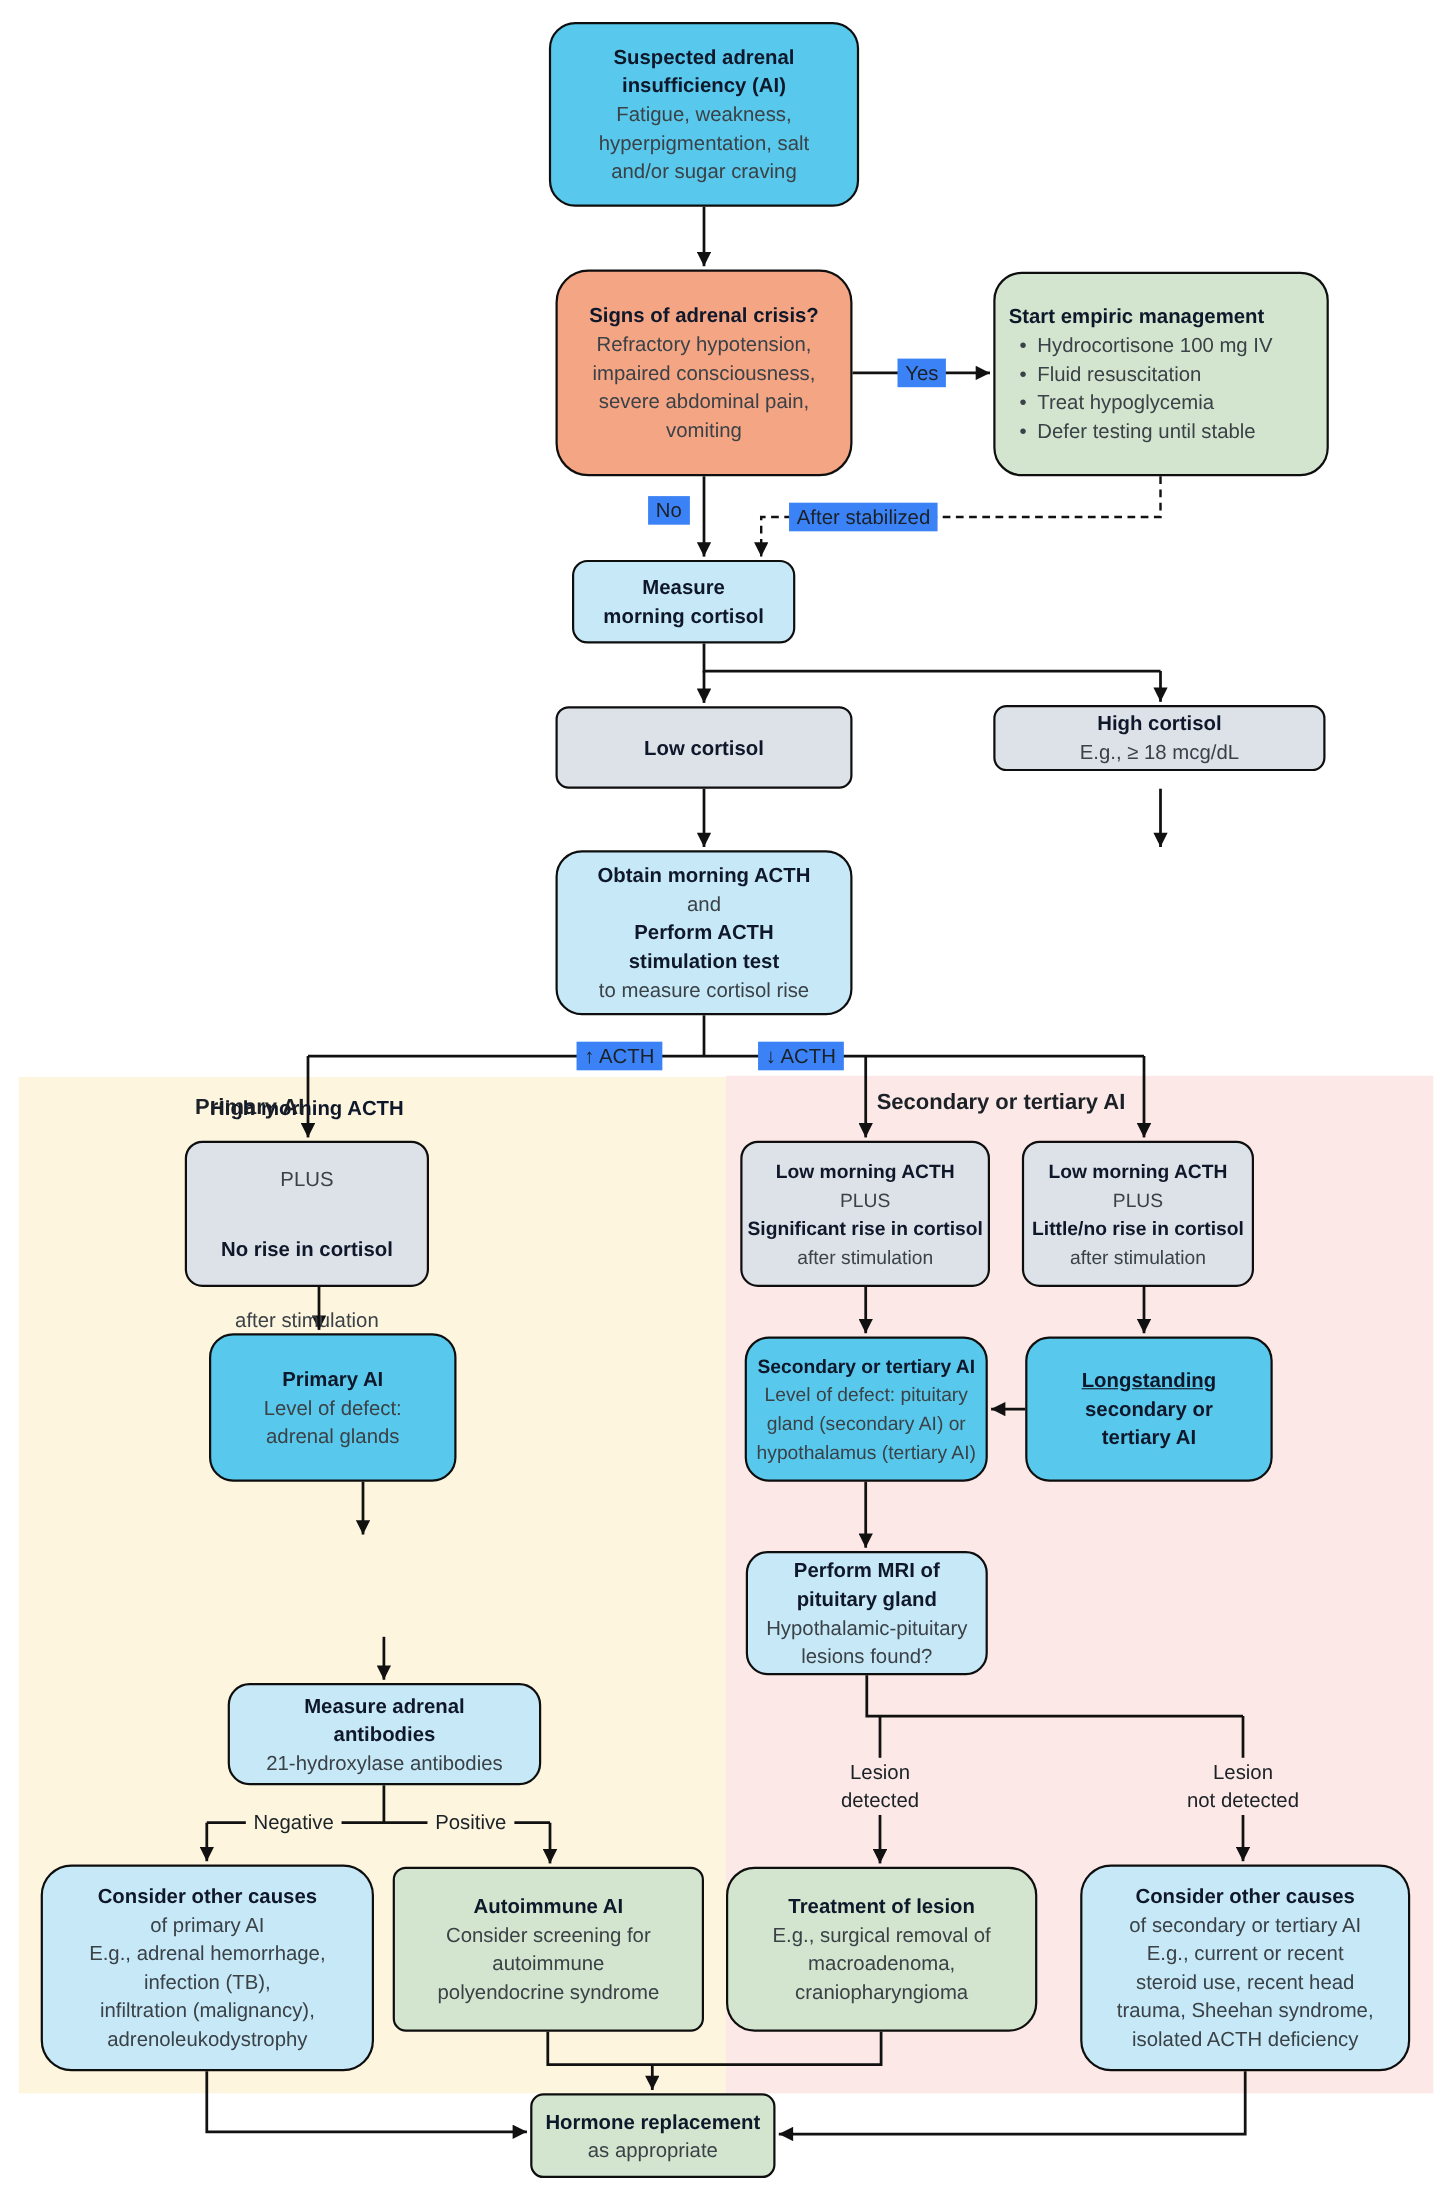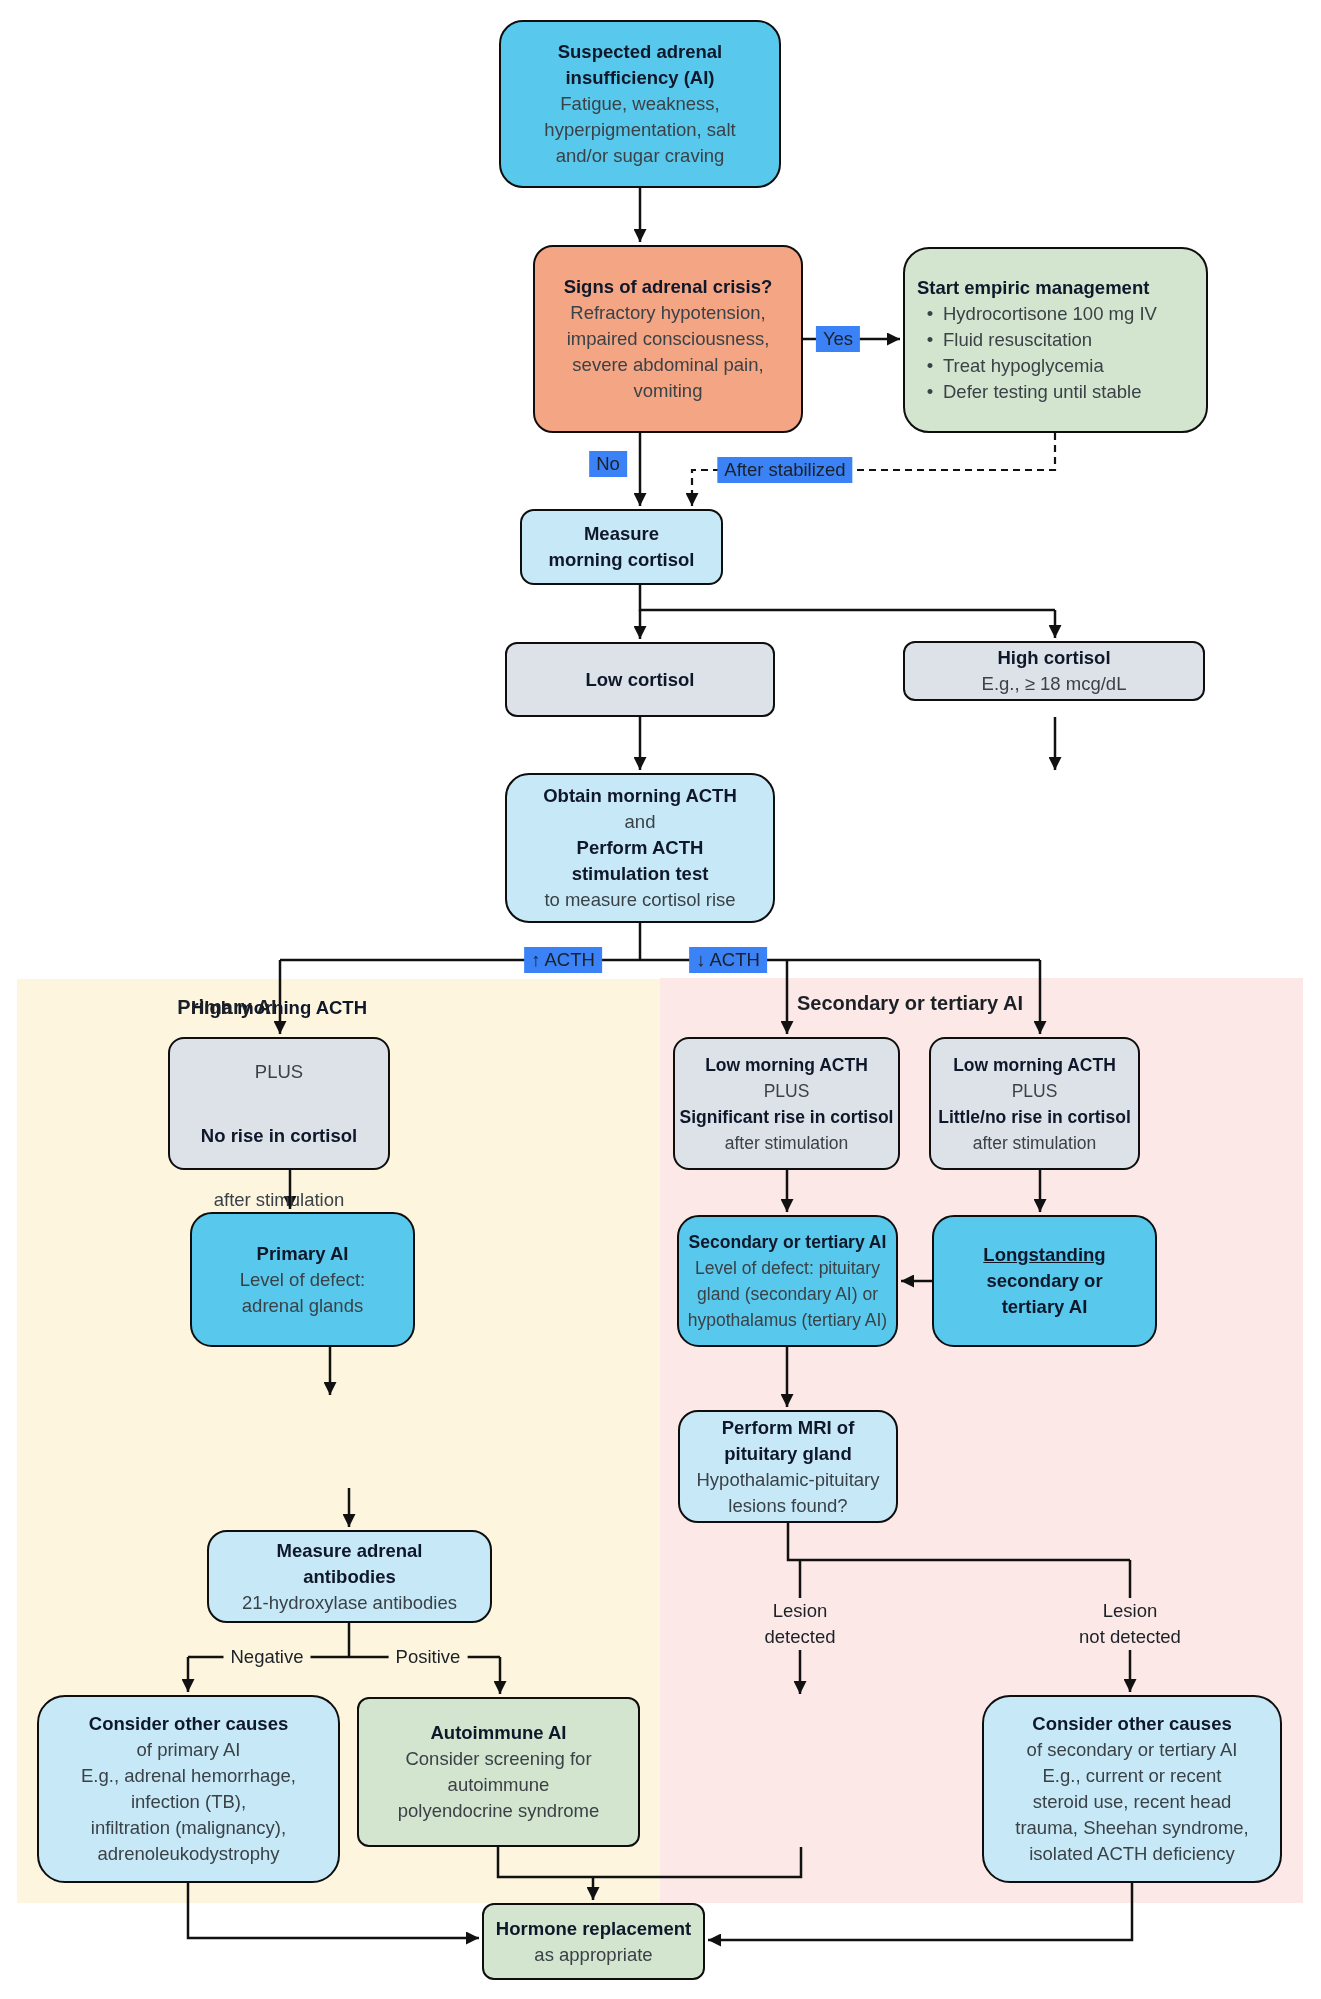--- a/index.html
+++ b/index.html
@@ -102,21 +102,21 @@
   </svg>
 
   <div class="box bright" style="left:499px; top:20px; width:282px; height:168px; border-radius:24px;">
     <span class="b">Suspected adrenal</span>
     <span class="b">insufficiency (AI)</span>
     <span>Fatigue, weakness,</span>
     <span>hyperpigmentation, salt</span>
     <span>and/or sugar craving</span>
   </div>
 
-  <div class="box salmon" style="left:505px; top:245px; width:270px; height:188px; border-radius:20px;margin-left:28px;">
+  <div class="box salmon" style="left:505px; top:245px; width:270px; height:188px; border-radius:30px;">
     <span class="b">Signs of adrenal crisis?</span>
     <span>Refractory hypotension,</span>
     <span>impaired consciousness,</span>
     <span>severe abdominal pain,</span>
     <span>vomiting</span>
   </div>
 
   <div class="box green box-left" style="left:903px; top:247px; width:305px; height:186px; border-radius:26px;">
     <span class="b">Start empiric management</span>
     <div class="bullet">
@@ -223,20 +223,26 @@
     <span>adrenoleukodystrophy</span>
   </div>
 
   <div class="box green" style="left:357px; top:1697px; width:283px; height:150px; border-radius:12px;">
     <span class="b">Autoimmune AI</span>
     <span>Consider screening for</span>
     <span>autoimmune</span>
     <span>polyendocrine syndrome</span>
   </div>
 
+  <div class="box green" style="left:660px; top:1697px; width:283px; height:150px; border-radius:26px;">
+    <span class="b">Treatment of lesion</span>
+    <span>E.g., surgical removal of</span>
+    <span>macroadenoma,</span>
+    <span>craniopharyngioma</span>
+  </div>
 
   <div class="box light" style="left:982px; top:1695px; width:300px; height:188px; border-radius:28px;">
     <span class="b">Consider other causes</span>
     <span>of secondary or tertiary AI</span>
     <span>E.g., current or recent</span>
     <span>steroid use, recent head</span>
     <span>trauma, Sheehan syndrome,</span>
     <span>isolated ACTH deficiency</span>
   </div>
 

